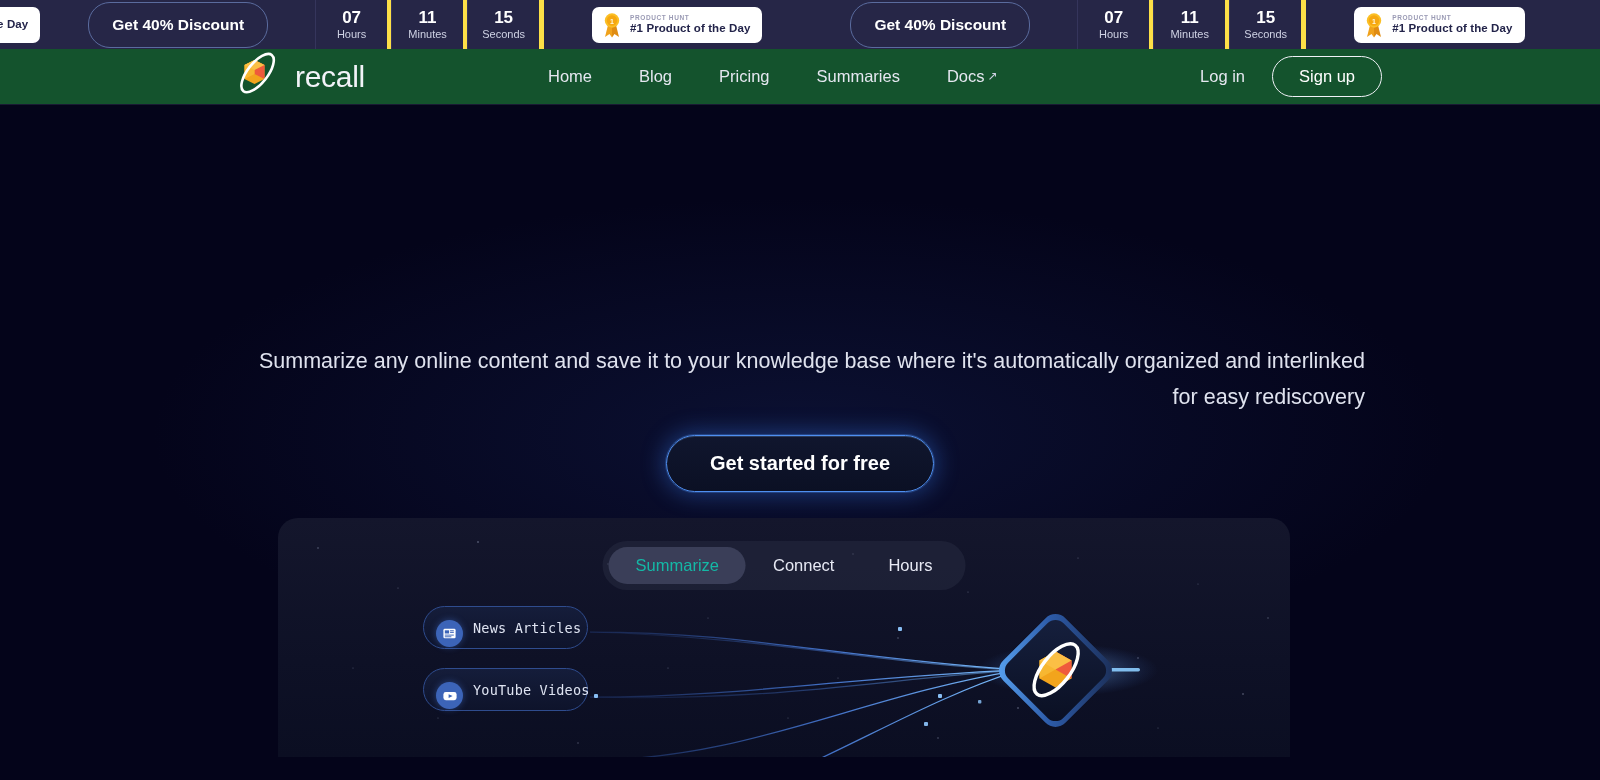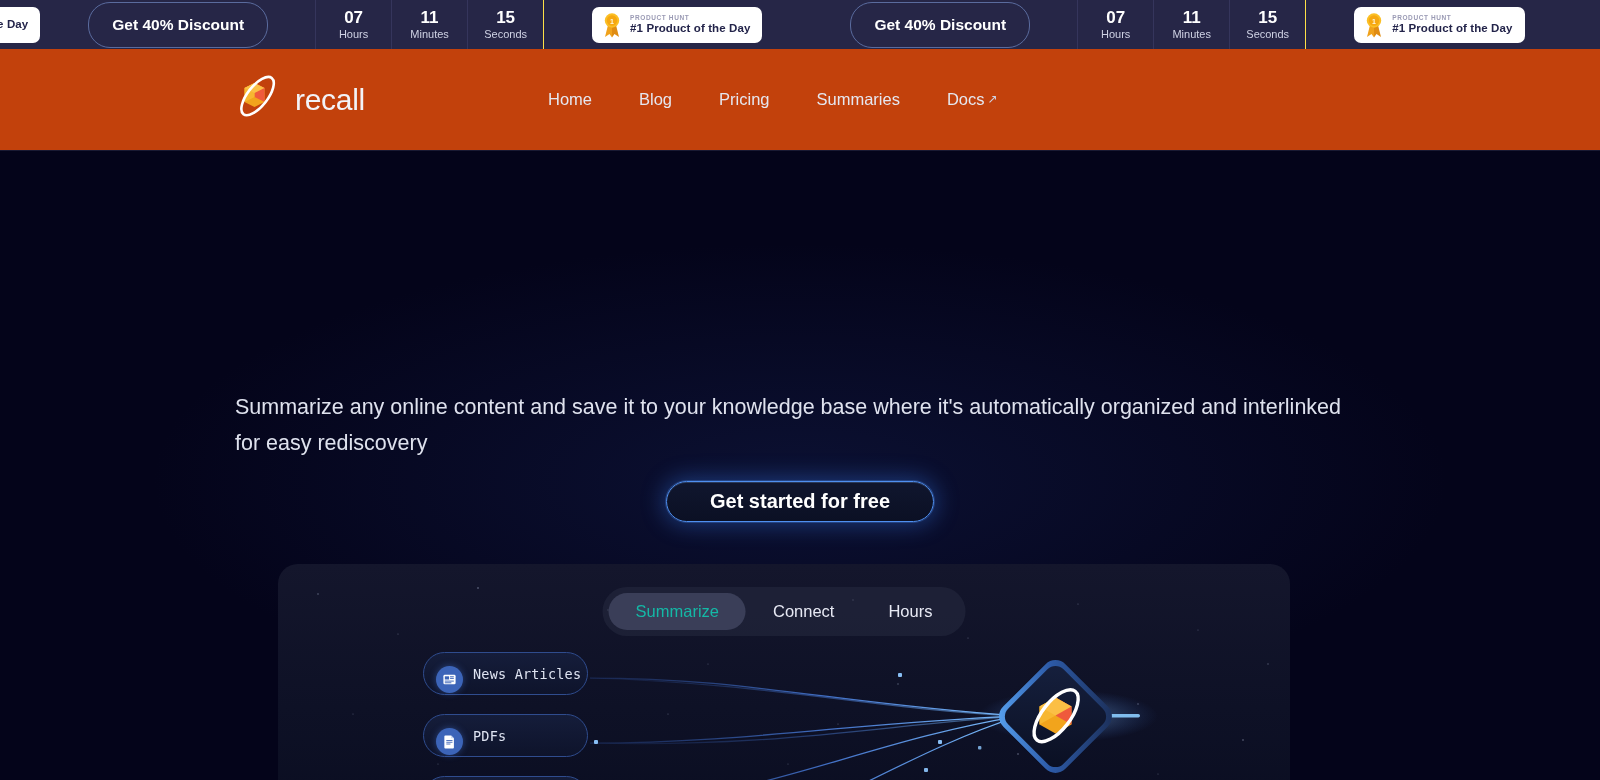--- a/index.html
+++ b/index.html
@@ -37,34 +37,34 @@
   .promo-cta{
     flex:0 0 auto;
     border:1.4px solid #5a6b9e; color:#fff;
     border-radius:22px; padding:13px 23px;
     font-size:15.5px; font-weight:600; background:transparent;
   }
   .cd-group{ display:flex; flex:0 0 auto; }
   .cd-cell{
     width:77px; height:49px; flex:0 0 auto;
     display:flex; flex-direction:column; align-items:center; justify-content:center;
-    border-left:1px solid #35355c; border-right:1px solid #fde047;
+    border-left:1px solid #35355c; border-right:5px solid #fde047;
     margin-left:-1px;
   }
   .cd-num{ font-size:17px; font-weight:700; color:#fff; line-height:1.05;}
   .cd-lbl{ font-size:11px; color:#cfd2e4; margin-top:2px;}
   .sp-lg{ width:88px; flex:0 0 auto; }
   .sp-md{ width:48px; flex:0 0 auto; }
 
   
   .nav{
-    height:102px; width:1600px;
+    height:56px; width:1600px;
     display:flex; align-items:center;
     border-bottom:1px solid #191a33;
-    position:relative; background:#c2410c;
+    position:relative; background:#14532d;
   }
   .brand{ position:absolute; left:223px; display:flex; align-items:center; gap:9px;}
   .brand-mark{ width:63px; height:56px; display:block;}
   .brand-name{ font-size:30px; font-weight:400; letter-spacing:-.3px; color:#f2f3f8;}
   .nav-links{ position:absolute; left:548px; display:flex; align-items:center; gap:47px;}
   .nav-link{ font-size:16.5px; color:#e5e7f0; font-weight:500; cursor:pointer; display:flex; align-items:center; gap:3px;}
   .ext-arrow{ font-size:12px; color:#cfd2e4; transform:translateY(-1px);}
   .nav-right{ position:absolute; right:218px; display:flex; align-items:center; gap:27px;}
   .login{ font-size:16.5px; color:#e5e7f0; font-weight:500; cursor:pointer;}
   .signup{
@@ -79,26 +79,26 @@
     background:
       radial-gradient(900px 330px at 800px 330px, rgba(22,34,84,.42), rgba(4,4,26,0) 72%),
       #04041a;
   }
   .h1{
     position:absolute; top:176px; left:0; width:1600px; text-align:center;
     font-size:51px; font-weight:700; letter-spacing:-.9px; color:#f4f5fa;
   }
   .sub{
     position:absolute; top:238px; left:50%; transform:translateX(-50%);
-    width:1130px; text-align:left;
+    width:1130px; text-align:right;
     font-size:21.5px; line-height:36px; color:#dfe2ee; font-weight:400;
   }
   .cta-wrap{ position:absolute; top:330px; left:0; width:1600px; display:flex; justify-content:center;}
   .cta{
-    position:relative; padding:8px 43px; border-radius:30px;
+    position:relative; padding:16px 43px; border-radius:30px;
     font-size:20px; font-weight:600; color:#fff; cursor:pointer;
     background:linear-gradient(180deg,#10162e 0%,#0b1024 100%);
     border:1.5px solid #4f8ff0;
     box-shadow:0 0 0 1px rgba(79,143,240,.28), 0 0 22px 3px rgba(56,120,230,.40), inset 0 1px 0 rgba(140,190,255,.22);
   }
 
   
   .panel{
     position:absolute; left:278px; top:413px; width:1012px; height:239px;
     border-radius:20px 20px 0 0;
@@ -242,20 +242,24 @@
     <span class="nav-link">Home</span>
     <span class="nav-link">Blog</span>
     <span class="nav-link">Pricing</span>
     <span class="nav-link">Summaries</span>
     <span class="nav-link">
       <span>Docs</span>
       <span class="ext-arrow">↗</span>
     </span>
   </div>
 
+  <div class="nav-right">
+    <span class="login">Log in</span>
+    <button class="signup">Sign up</button>
+  </div>
 </div>
 
 <div class="hero">
 
   <p class="sub">Summarize any online content and save it to your knowledge base where it's automatically organized and interlinked for easy rediscovery</p>
 
   <div class="cta-wrap">
     <button class="cta">Get started for free</button>
   </div>
 
@@ -342,34 +346,20 @@
             <rect x="3" y="4.6" width="4.6" height="3.4" fill="#3c64b8"></rect>
             <rect x="8.6" y="4.6" width="4" height="1" fill="#3c64b8"></rect>
             <rect x="8.6" y="6.3" width="4" height="1" fill="#3c64b8"></rect>
             <rect x="3" y="9.2" width="9.6" height="1" fill="#3c64b8"></rect>
             <rect x="3" y="11" width="7" height="1" fill="#3c64b8"></rect>
           </svg>
         </span>
         <span class="chip-lbl">News Articles</span>
       </div>
 
-      <div class="chip">
-        <span class="chip-ico">
-          <svg width="15" height="15" viewBox="0 0 16 16">
-            <path d="M3.5 1.6 h6.2 l3 3 v9.8 a1 1 0 0 1 -1 1 h-8.2 a1 1 0 0 1 -1 -1 v-11.8 a1 1 0 0 1 1 -1z" fill="#fff"></path>
-            <path d="M9.7 1.6 l3 3 h-3z" fill="#c9d8f2"></path>
-            <g fill="#3c64b8">
-              <rect x="4.6" y="6.4" width="6.6" height=".95"></rect>
-              <rect x="4.6" y="8.3" width="6.6" height=".95"></rect>
-              <rect x="4.6" y="10.2" width="4.4" height=".95"></rect>
-            </g>
-          </svg>
-        </span>
-        <span class="chip-lbl">PDFs</span>
-      </div>
 
       <div class="chip">
         <span class="chip-ico">
           <svg width="16" height="16" viewBox="0 0 16 16">
             <rect x="1.4" y="4" width="13.2" height="8.2" rx="2.4" fill="#fff"></rect>
             <path d="M6.6 6.3 L10.6 8.1 L6.6 9.9 Z" fill="#3c64b8"></path>
           </svg>
         </span>
         <span class="chip-lbl">YouTube Videos</span>
       </div>

